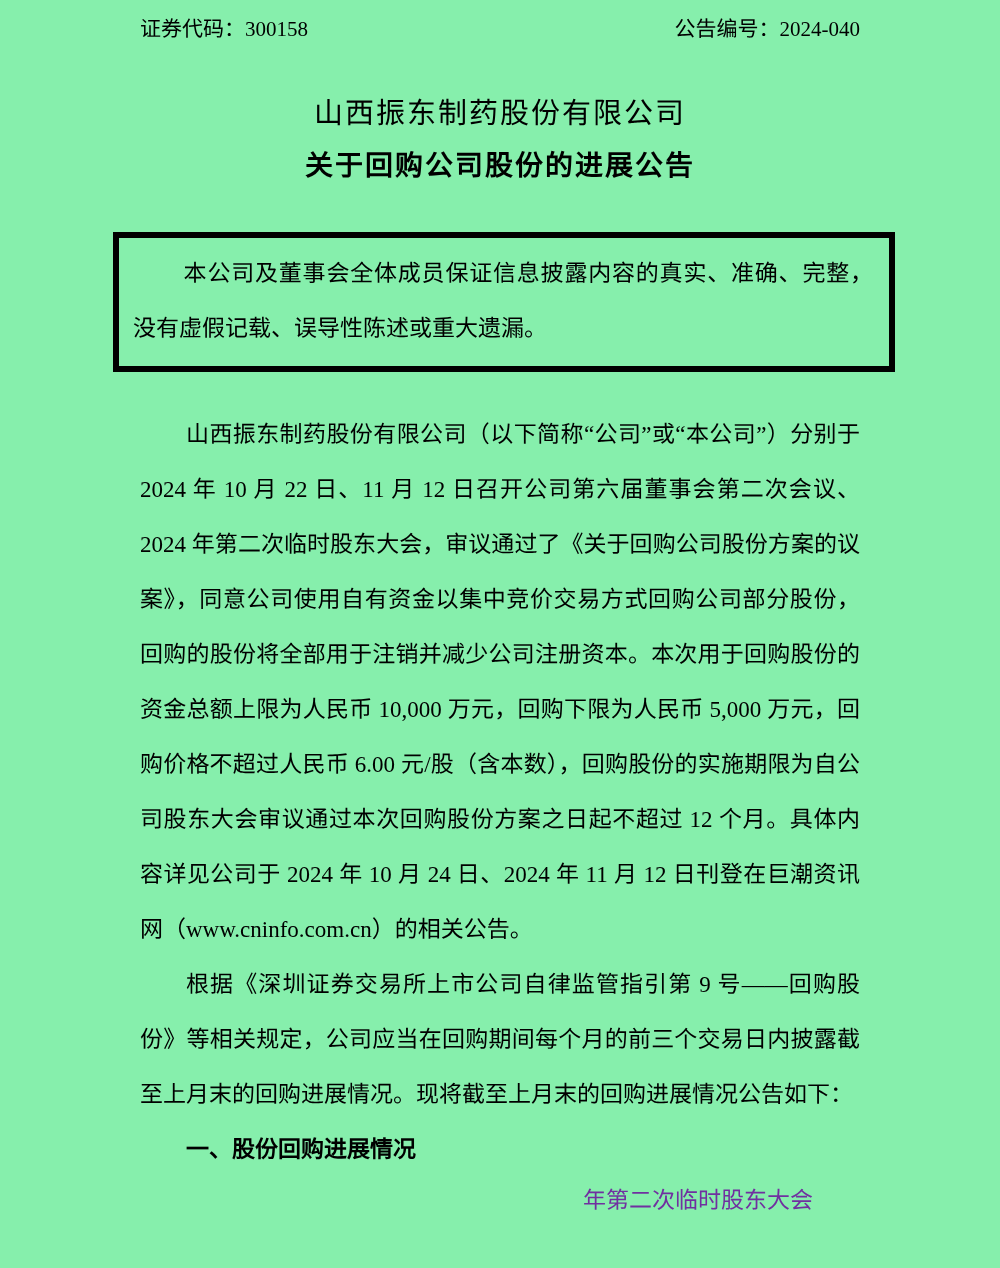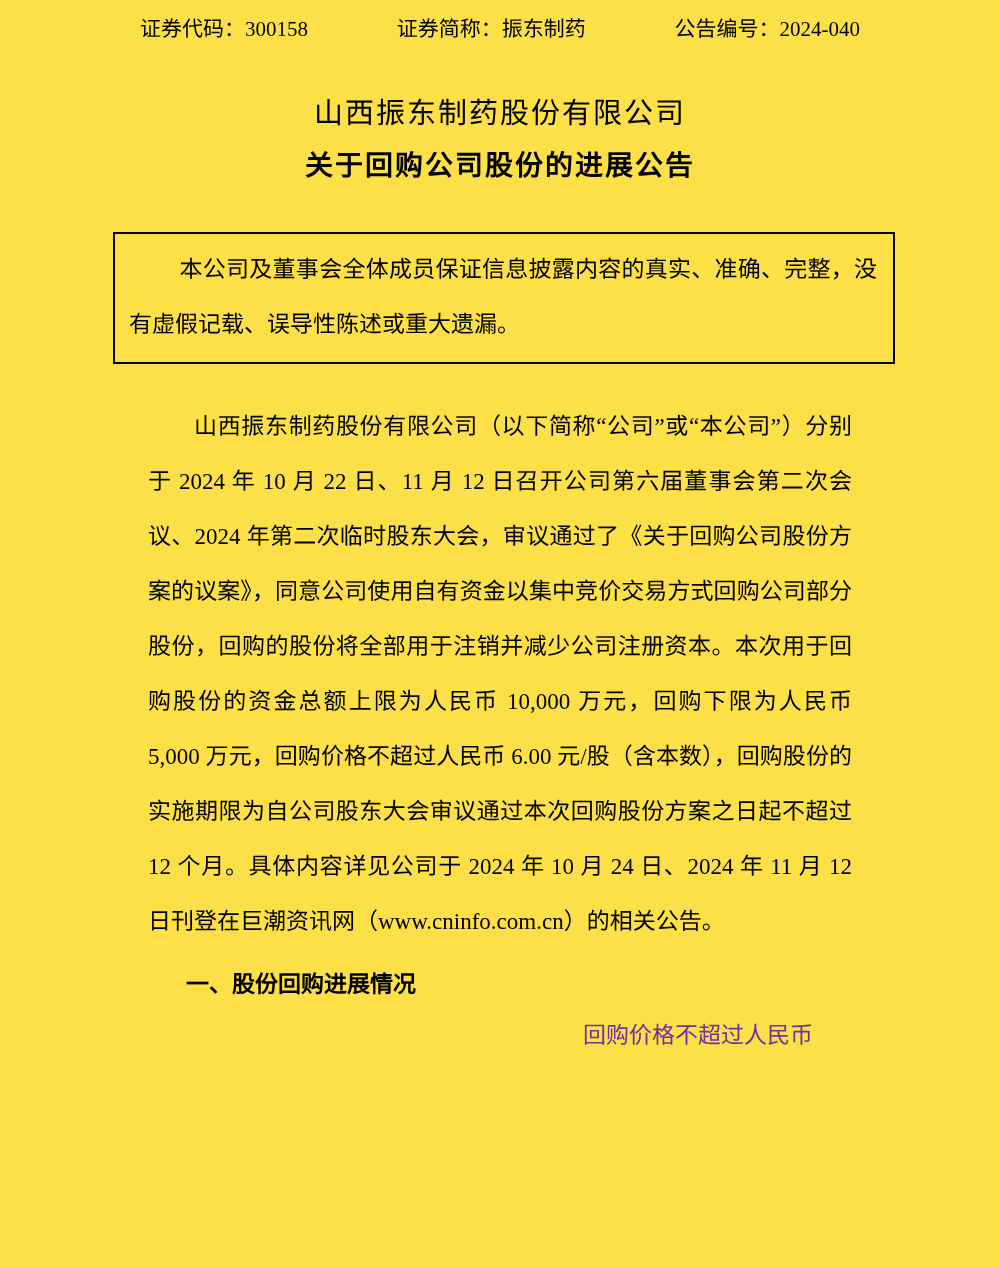--- a/index.html
+++ b/index.html
@@ -5,21 +5,21 @@
   html, body {
     margin: 0;
     padding: 0;
     background: #ffffff;
   }
   .page {
     position: relative;
     width: 1000px;
     height: 1268px;
     margin: 0 auto;
-    background: #fde047;
+    background: #86efac;
     color: #000000;
     font-family: "Liberation Serif", "DejaVu Serif", serif;
     overflow: hidden;
     box-sizing: border-box;
   }
   
   .doc-header {
     display: flex;
     justify-content: space-between;
     align-items: baseline;
@@ -41,37 +41,37 @@
     margin: 16px 0 16px 0;
     text-align: center;
     font-size: 28px;
     font-weight: bold;
     line-height: 36px;
     letter-spacing: 2px;
   }
   
   .disclaimer-box {
     margin: 48px 105px 0 113px;
-    border: 2px solid #0f766e;
+    border: 6px solid #0f766e;
     box-sizing: border-box;
     padding: 8px 16px 10px 14px;
   }
   .disclaimer-box p {
     margin: 0;
     font-size: 23px;
     line-height: 55px;
     text-indent: 2.2em;
     text-align: justify;
   }
   
   .doc-body {
     margin: 35px 140px 0 140px;
   }
   .doc-body p {
-    margin: 8px;
+    margin: 0;
     font-size: 23px;
     line-height: 55px;
     text-indent: 2em;
     text-align: justify;
     text-justify: inter-character;
   }
   .section-heading {
     margin: 0 140px 0 140px;
     font-size: 23px;
     font-weight: bold;
@@ -90,32 +90,32 @@
     cursor: pointer;
   }
 </style>
 </head>
 <body>
 
 <div class="page" style="color: rgb(0, 0, 0);">
 
   <div class="doc-header">
     <span>证券代码：300158</span>
-    <span>证券简称：振东制药</span>
     <span>公告编号：2024-040</span>
   </div>
 
   <h1 class="doc-title">山西振东制药股份有限公司</h1>
   <h2 class="doc-subtitle">关于回购公司股份的进展公告</h2>
 
   <div class="disclaimer-box" style="border-color: rgb(0, 0, 0);">
     <p>本公司及董事会全体成员保证信息披露内容的真实、准确、完整，没有虚假记载、误导性陈述或重大遗漏。</p>
   </div>
 
   <div class="doc-body">
     <p>山西振东制药股份有限公司（以下简称“公司”或“本公司”）分别于 2024 年 10 月 22 日、11 月 12 日召开公司第六届董事会第二次会议、2024 年第二次临时股东大会，审议通过了《关于回购公司股份方案的议案》，同意公司使用自有资金以集中竞价交易方式回购公司部分股份，回购的股份将全部用于注销并减少公司注册资本。本次用于回购股份的资金总额上限为人民币 10,000 万元，回购下限为人民币 5,000 万元，回购价格不超过人民币 6.00 元/股（含本数），回购股份的实施期限为自公司股东大会审议通过本次回购股份方案之日起不超过 12 个月。具体内容详见公司于 2024 年 10 月 24 日、2024 年 11 月 12 日刊登在巨潮资讯网（www.cninfo.com.cn）的相关公告。</p>
+    <p>根据《深圳证券交易所上市公司自律监管指引第 9 号——回购股份》等相关规定，公司应当在回购期间每个月的前三个交易日内披露截至上月末的回购进展情况。现将截至上月末的回购进展情况公告如下：</p>
   </div>
 
   <h3 class="section-heading">一、股份回购进展情况</h3>
 
-  <a class="attachment-note" style="color: rgb(112, 48, 160);">回购价格不超过人民币</a>
+  <a class="attachment-note" style="color: rgb(112, 48, 160);">年第二次临时股东大会</a>
 
 </div>
 
 </body></html>

